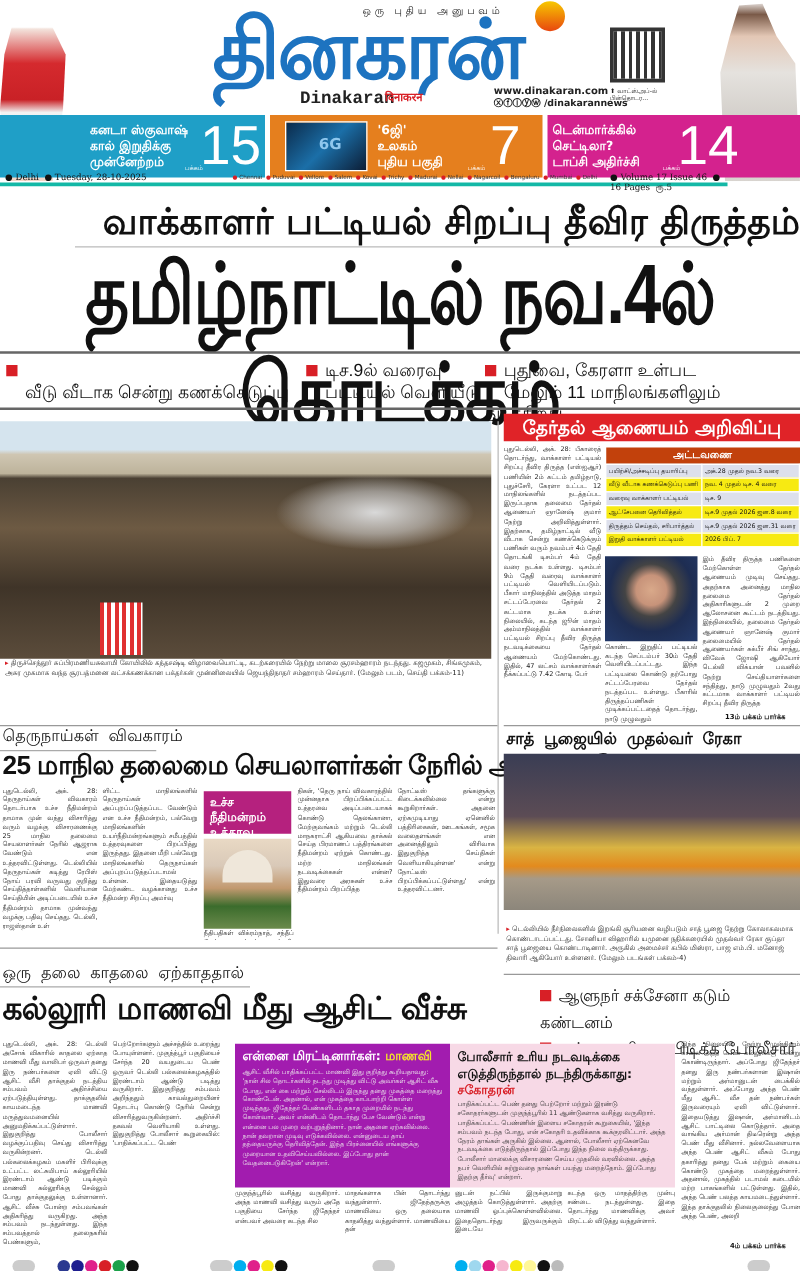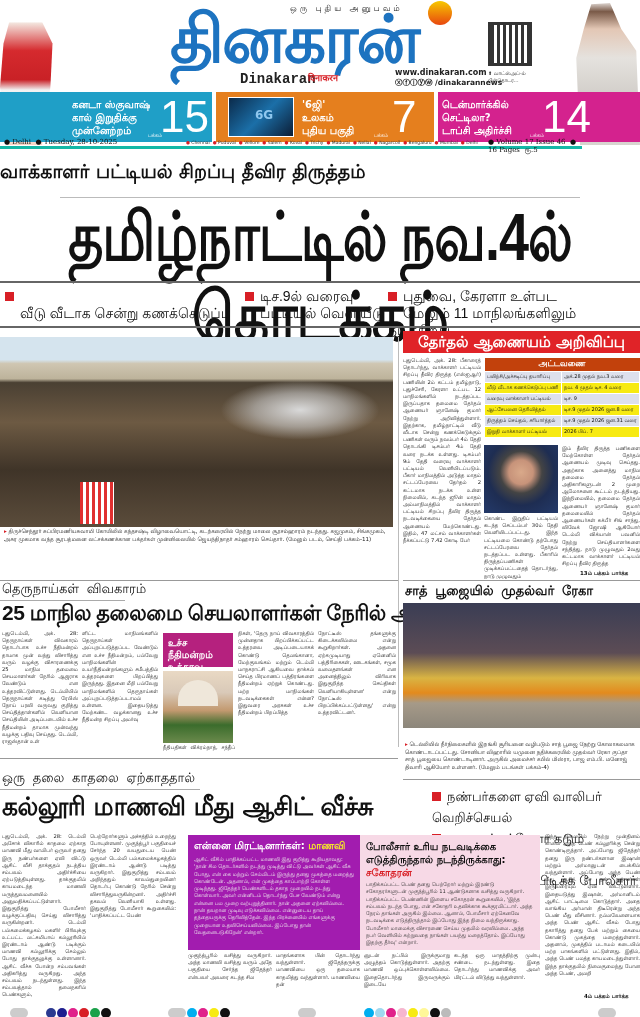--- a/index.html
+++ b/index.html
@@ -26,21 +26,21 @@
 .promo-num{color:#fff;font-size:44px;font-family:"Liberation Sans",sans-serif;line-height:46px}
 .promo-pg{color:#fff;font-size:5px}
 .img6g{left:228px;top:97px;width:66px;height:40px;background:linear-gradient(135deg,#0b2a4a,#1b6fa8 50%,#0c1d35);border:1px solid #fff}
 
 .dateline{left:0;top:137px;width:582px;height:12px;border-bottom:3px solid #14b8a6;font-size:7px}
 .dl-left{left:4px;top:1px;font-family:"DejaVu Serif",serif;font-size:7px}
 .cities{left:186px;top:3px;font-size:4.5px;color:#333}
 .cities span::before{content:"● ";color:#d81f26}
 .vol{left:488px;top:1px;font-family:"DejaVu Serif",serif;font-size:7px}
 
-.kicker{left:0;top:160px;width:640px;text-align:left;font-weight:bold;font-size:19px;color:#111}
+.kicker{left:0;top:160px;width:640px;text-align:right;font-weight:bold;font-size:29px;color:#111}
 .kick-rule{left:60px;top:197px;width:520px;height:1px;background:#bbb}
 .main-hl{left:0;top:196px;width:640px;text-align:center;font-family:"Liberation Sans",sans-serif;font-weight:bold;font-size:54px;line-height:64px;letter-spacing:-1px;transform:scaleY(1.25);transform-origin:top center}
 .hl-rule{left:0;top:281px;width:640px;height:2px;background:#666}
 .bullet{font-size:14px;line-height:17px;font-family:"Liberation Sans",sans-serif}
 .bullet .sq{display:inline-block;width:9px;height:9px;background:#d81f26;margin-right:6px}
 .hl-rule2{left:0;top:326px;width:640px;height:2px;background:#666}
 
 .photo1{left:0;top:337px;width:393px;height:190px;background:
  linear-gradient(180deg,#d5e4ee 0,#d5e4ee 12%,#cfc6b2 14%,#bdb39b 22%,#4a4033 24%,#6d5a43 45%,#3f3428 70%,#5b4c3b 100%)}
 .smoke{left:220px;top:380px;width:160px;height:60px;background:radial-gradient(ellipse,#d9d9d9 0,rgba(200,200,200,.6) 40%,transparent 70%)}
@@ -214,21 +214,20 @@
 <div class="abs body-text" style="left:238px;top:630px;width:76px;height:117px">நிகள், 'தெரு நாய் விவகாரத்தில் முன்னதாக பிறப்பிக்கப்பட்ட உத்தரவை அடிப்படையாகக் கொண்டு தெலங்கானா, மேற்குவங்கம் மற்றும் டெல்லி மாநகராட்சி ஆகியவை தாக்கல் செய்த பிரமாணப் பத்திரங்களை நீதிமன்றம் ஏற்றுக் கொண்டது. மற்ற மாநிலங்கள் நடவடிக்கைகள் என்ன? இதுவரை அரசுகள் உச்ச நீதிமன்றம் பிறப்பித்த</div>
 <div class="abs body-text" style="left:318px;top:630px;width:78px;height:117px">நோட்டீஸ் தங்களுக்கு கிடைக்கவில்லை என்று கூறுகிறார்கள். அதனை ஏற்கமுடியாது ஏனெனில் பத்திரிகைகள், ஊடகங்கள், சமூக வலைதளங்கள் என அனைத்திலும் விரிவாக இதுகுறித்த செய்திகள் வெளியாகியுள்ளன' என்று நோட்டீஸ் பிறப்பிக்கப்பட்டுள்ளது' என்று உத்தரவிட்டனர்.</div>
 
 <div class="abs rule" style="left:403px;top:580px;width:237px"></div>
 <div class="abs sect-kicker" style="left:405px;top:584px;font-weight:bold">சாத் பூஜையில் முதல்வர் ரேகா</div>
 <div class="abs photo2"></div>
 <div class="abs caption" style="left:405px;top:741px;width:234px">டெல்லியில் நீர்நிலைகளில் இறங்கி சூரியனை வழிபடும் சாத் பூஜை நேற்று கோலாகலமாக கொண்டாடப்பட்டது. சோனியா விஹாரில் யமுனை நதிக்கரையில் முதல்வர் ரேகா குப்தா சாத் பூஜையை கொண்டாடினார். அருகில் அமைச்சர் கபில் மிஸ்ரா, பாஜ எம்.பி. மனோஜ் திவாரி ஆகியோர் உள்ளனர். (மேலும் படங்கள் பக்கம்-4)</div>
 <div class="abs rule" style="left:403px;top:779px;width:237px"></div>
 
 <div class="abs bul-list" style="left:432px;top:786px">
-  <div><span class="sq"></span><span>நண்பர்களை ஏவி வாலிபர் வெறிச்செயல்</span></div>
   <div><span class="sq"></span><span>ஆளுநர் சக்சேனா கடும் கண்டனம்</span></div>
   <div><span class="sq"></span><span>குற்றாவளியை பிடிக்க போலீசார் தீவிரம்</span></div>
 </div>
 
 <div class="abs rule" style="left:0;top:758px;width:398px"></div>
 <div class="abs sect-kicker" style="left:2px;top:771px">ஒரு தலை காதலை ஏற்காததால்</div>
 <div class="abs rule" style="left:0;top:789px;width:200px;background:#aaa"></div>
 <div class="abs acid-hl">கல்லூரி மாணவி மீது ஆசிட் வீச்சு</div>
 <div class="abs body-text" style="left:2px;top:833px;width:84px;height:170px">புதுடெல்லி, அக். 28: டெல்லி அசோக் விகாரில் காதலை ஏற்காத மாணவி மீது வாலிபர் ஒருவர் தனது இரு நண்பர்களை ஏவி விட்டு ஆசிட் வீசி தாக்குதல் நடத்திய சம்பவம் அதிர்ச்சியை ஏற்படுத்தியுள்ளது. தாக்குதலில் காயமடைந்த மாணவி மருத்துவமனையில் அனுமதிக்கப்பட்டுள்ளார். இதுகுறித்து போலீசார் வழக்குப்பதிவு செய்து விசாரித்து வருகின்றனர். டெல்லி பல்கலைக்கழகம் மகளிர் பிரிவுக்கு உட்பட்ட லட்சுமிபாய் கல்லூரியில் இரண்டாம் ஆண்டு படிக்கும் மாணவி கல்லூரிக்கு செல்லும் போது தாக்குதலுக்கு உள்ளானார். ஆசிட் வீச்சு போன்ற சம்பவங்கள் அதிகரித்து வருகிறது. அந்த சம்பவம் நடந்துள்ளது. இந்த சம்பவத்தால் தலைநகரில் பெண்களும்,</div>
 <div class="abs body-text" style="left:90px;top:833px;width:86px;height:170px">பெற்றோர்களும் அச்சத்தில் உறைந்து போயுள்ளனர். முகுந்த்பூர் பகுதியைச் சேர்ந்த 20 வயதுடைய பெண் ஒருவர் டெல்லி பல்கலைக்கழகத்தில் இரண்டாம் ஆண்டு படித்து வருகிறார். இதுகுறித்து சம்பவம் அறிந்ததும் காவல்துறையினர் தொடர்பு கொண்டு நேரில் சென்று விசாரித்துவருகின்றனர். அதிர்ச்சி தகவல் வெளியாகி உள்ளது. இதுகுறித்து போலீசார் கூறுகையில்: 'பாதிக்கப்பட்ட பெண்</div>

